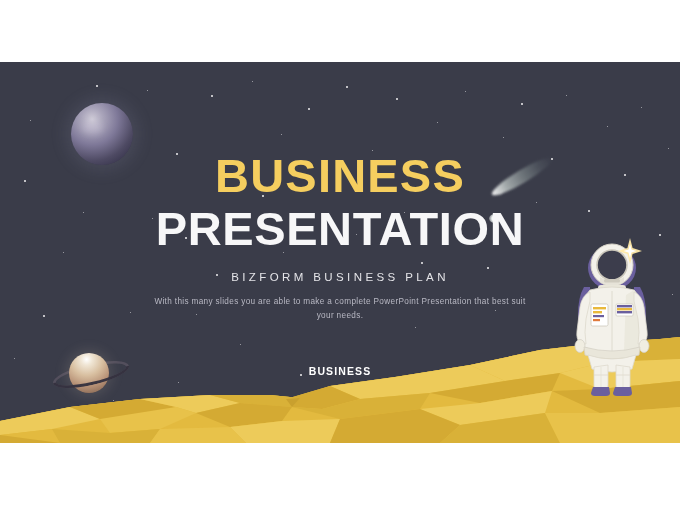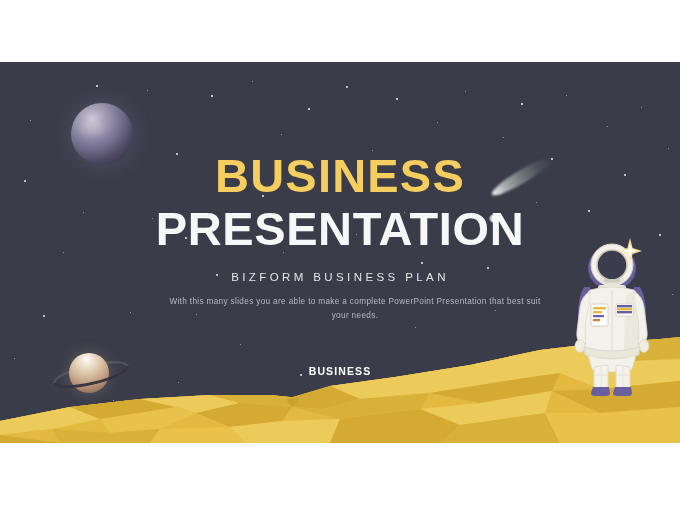--- a/index.html
+++ b/index.html
@@ -189,21 +189,21 @@
     left: 0;
     top: 209px;
     width: 680px;
     font-size: 11.5px;
     font-weight: normal;
     color: #e4e4e8;
     letter-spacing: 3.4px;
   }
   #description {
     position: absolute;
-    left: 161px;
+    left: 146px;
     top: 233px;
     width: 388px;
     font-size: 8.2px;
     color: #b9b9c4;
     line-height: 1.65;
     letter-spacing: 0.35px;
   }
   #brand {
     position: absolute;
     left: 0;

